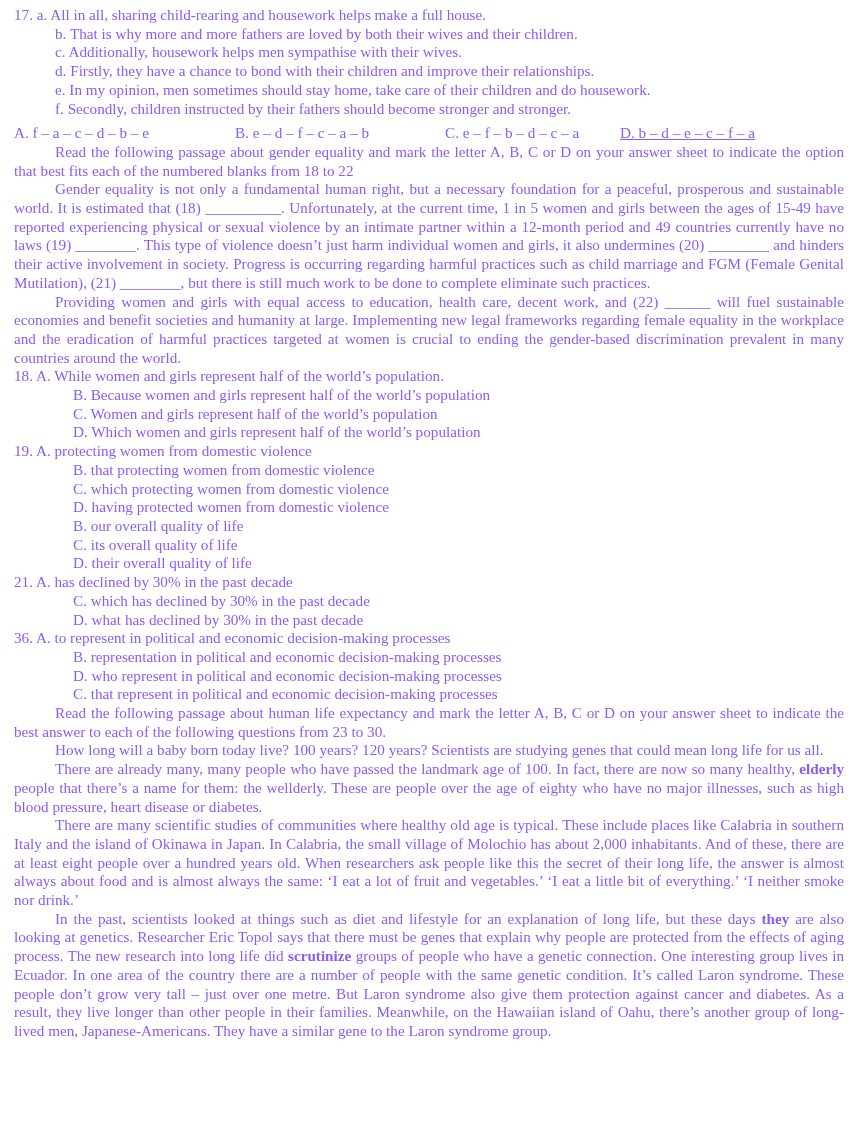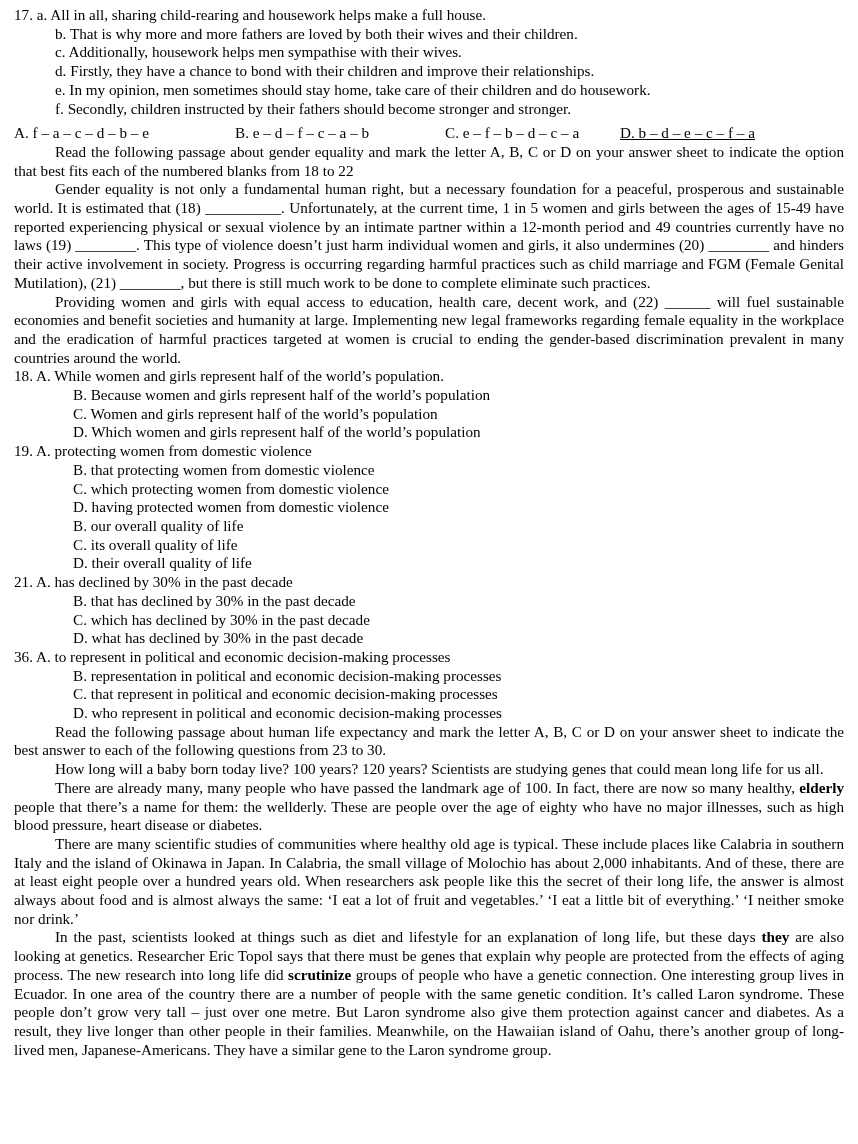--- a/index.html
+++ b/index.html
@@ -1,20 +1,20 @@
 <!DOCTYPE html>
 <html><head>
 <meta charset="utf-8">
 <style>
   html,body{margin:0;padding:0;background:#ffffff;}
   .page{
     width:858px;height:1144px;box-sizing:border-box;
     padding:6px 14px 0 14px;
     font-family:"Liberation Serif","DejaVu Serif",serif;
-    font-size:15.2px;line-height:18.7px;color:#000000;
+    font-size:15.2px;line-height:18.7px;color:#8b5cf6;
     overflow:hidden;
   }
   p{margin:0;}
   .jus{text-align:justify;}
   .ind{text-indent:41px;}
   .bold{font-weight:normal;}
   .u{}
   .line{white-space:normal;}
   .ind1{padding-left:41px;}
   .ind2{padding-left:59px;}
@@ -55,28 +55,27 @@
   <div class="line">19. A. protecting women from domestic violence</div>
   <div class="line ind2">B. that protecting women from domestic violence</div>
   <div class="line ind2">C. which protecting women from domestic violence</div>
   <div class="line ind2">D. having protected women from domestic violence</div>
 
   <div class="line ind2">B. our overall quality of life</div>
   <div class="line ind2">C. its overall quality of life</div>
   <div class="line ind2">D. their overall quality of life</div>
 
   <div class="line">21. A. has declined by 30% in the past decade</div>
-  <div class="line ind2">B. that has declined by 30% in the past decade</div>
   <div class="line ind2">C. which has declined by 30% in the past decade</div>
   <div class="line ind2">D. what has declined by 30% in the past decade</div>
 
   <div class="line">36. A. to represent in political and economic decision-making processes</div>
   <div class="line ind2">B. representation in political and economic decision-making processes</div>
+  <div class="line ind2">D. who represent in political and economic decision-making processes</div>
   <div class="line ind2">C. that represent in political and economic decision-making processes</div>
-  <div class="line ind2">D. who represent in political and economic decision-making processes</div>
 
   <p class="bold jus ind">Read the following passage about human life expectancy and mark the letter A, B, C or D on your answer sheet to indicate the best answer to each of the following questions from 23 to 30.</p>
 
   <p class="jus ind">How long will a baby born today live? 100 years? 120 years? Scientists are studying genes that could mean long life for us all.</p>
 
   <p class="jus ind"><span>There are already many, many people who have passed the landmark age of 100. In fact, there are now so many healthy, </span><b>elderly</b><span> people that there’s a name for them: the wellderly. These are people over the age of eighty who have no major illnesses, such as high blood pressure, heart disease or diabetes.</span></p>
 
   <p class="jus ind">There are many scientific studies of communities where healthy old age is typical. These include places like Calabria in southern Italy and the island of Okinawa in Japan. In Calabria, the small village of Molochio has about 2,000 inhabitants. And of these, there are at least eight people over a hundred years old. When researchers ask people like this the secret of their long life, the answer is almost always about food and is almost always the same: ‘I eat a lot of fruit and vegetables.’ ‘I eat a little bit of everything.’ ‘I neither smoke nor drink.’</p>
 
   <p class="jus ind"><span>In the past, scientists looked at things such as diet and lifestyle for an explanation of long life, but these days </span><b class="u">they</b><span> are also looking at genetics. </span><span class="u">Researcher Eric Topol says that there must be genes that explain why people are protected from the effects of aging process</span><span>. The new research into long life did </span><b class="u">scrutinize</b><span> groups of people who have a genetic connection. One interesting group lives in Ecuador. In one area of the country there are a number of people with the same genetic condition. It’s called Laron syndrome. These people don’t grow very tall – just over one metre. But Laron syndrome also give them protection against cancer and diabetes. As a result, they live longer than other people in their families. Meanwhile, on the Hawaiian island of Oahu, there’s another group of long-lived men, Japanese-Americans. They have a similar gene to the Laron syndrome group.</span></p>

